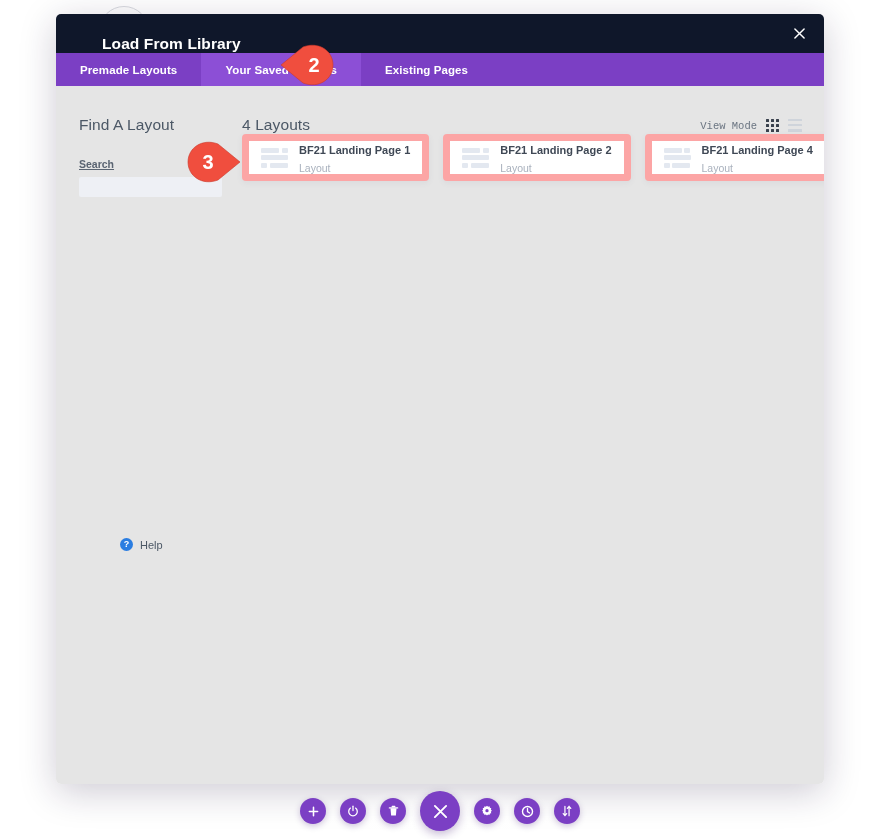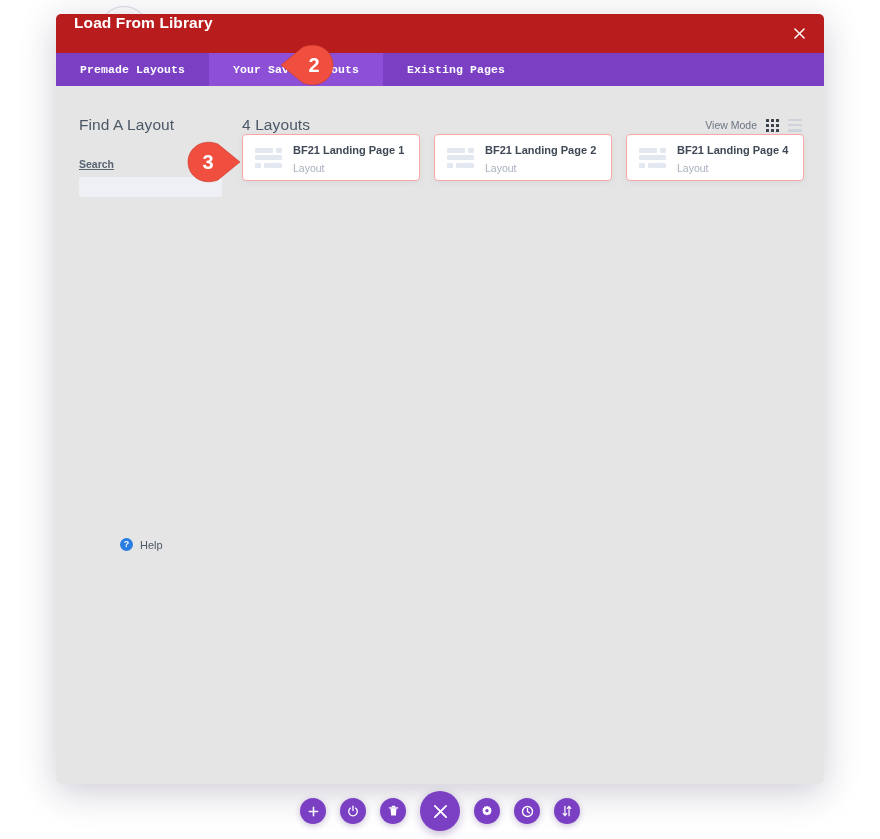--- a/index.html
+++ b/index.html
@@ -45,25 +45,26 @@
     background: #ffffff;
     border-radius: 5px;
     box-shadow: 0 8px 36px rgba(30, 20, 60, 0.22);
     overflow: hidden;
     display: flex;
     flex-direction: column;
   }
 
   .modal-header {
     height: 39px;
-    background: #b91c1c;
+    background: #0f172a;
     position: relative;
     display: flex;
-    align-items: flex-start;
+    align-items: flex-end;
     flex: 0 0 auto;
+    padding-left: 28px;
   }
 
   .modal-title {
     color: #ffffff;
     font-size: 15.5px;
     font-weight: bold;
     padding-left: 18px;
     letter-spacing: 0.1px;
   }
 
@@ -98,21 +99,20 @@
     display: flex;
     align-items: center;
     justify-content: center;
     padding: 0 24px;
     color: #ffffff;
     font-size: 11.5px;
     font-weight: bold;
     cursor: pointer;
     white-space: nowrap;
     letter-spacing: 0.1px;
-    font-family: Liberation Mono, monospace;
   }
 
   .tab.active {
     background: #8c4fd6;
   }
 
   
   .modal-body {
     flex: 1 1 auto;
     display: flex;
@@ -202,22 +202,23 @@
   }
 
   .count-heading {
     font-size: 15.5px;
     color: #4c5866;
     letter-spacing: 0.1px;
   }
 
   .view-mode {
     display: flex;
-    align-items: center;
+    align-items: flex-end;
     gap: 9px;
+    font-family: Liberation Mono, monospace;
   }
 
   .view-mode-label {
     font-size: 10.5px;
     color: #6b7582;
   }
 
   .vm-icon {
     display: block;
     cursor: pointer;
@@ -253,21 +254,21 @@
 
   
   .cards-grid {
     display: grid;
     grid-template-columns: repeat(3, 1fr);
     gap: 13px 14px;
   }
 
   .layout-card {
     background: #ffffff;
-    border: 1px solid #fca5a5;
+    border: 7px solid #fca5a5;
     border-radius: 4px;
     box-shadow: 0 2px 6px rgba(80, 90, 120, 0.07);
     height: 47px;
     display: flex;
     align-items: center;
     padding: 0 12px;
     gap: 11px;
     cursor: pointer;
   }
 

